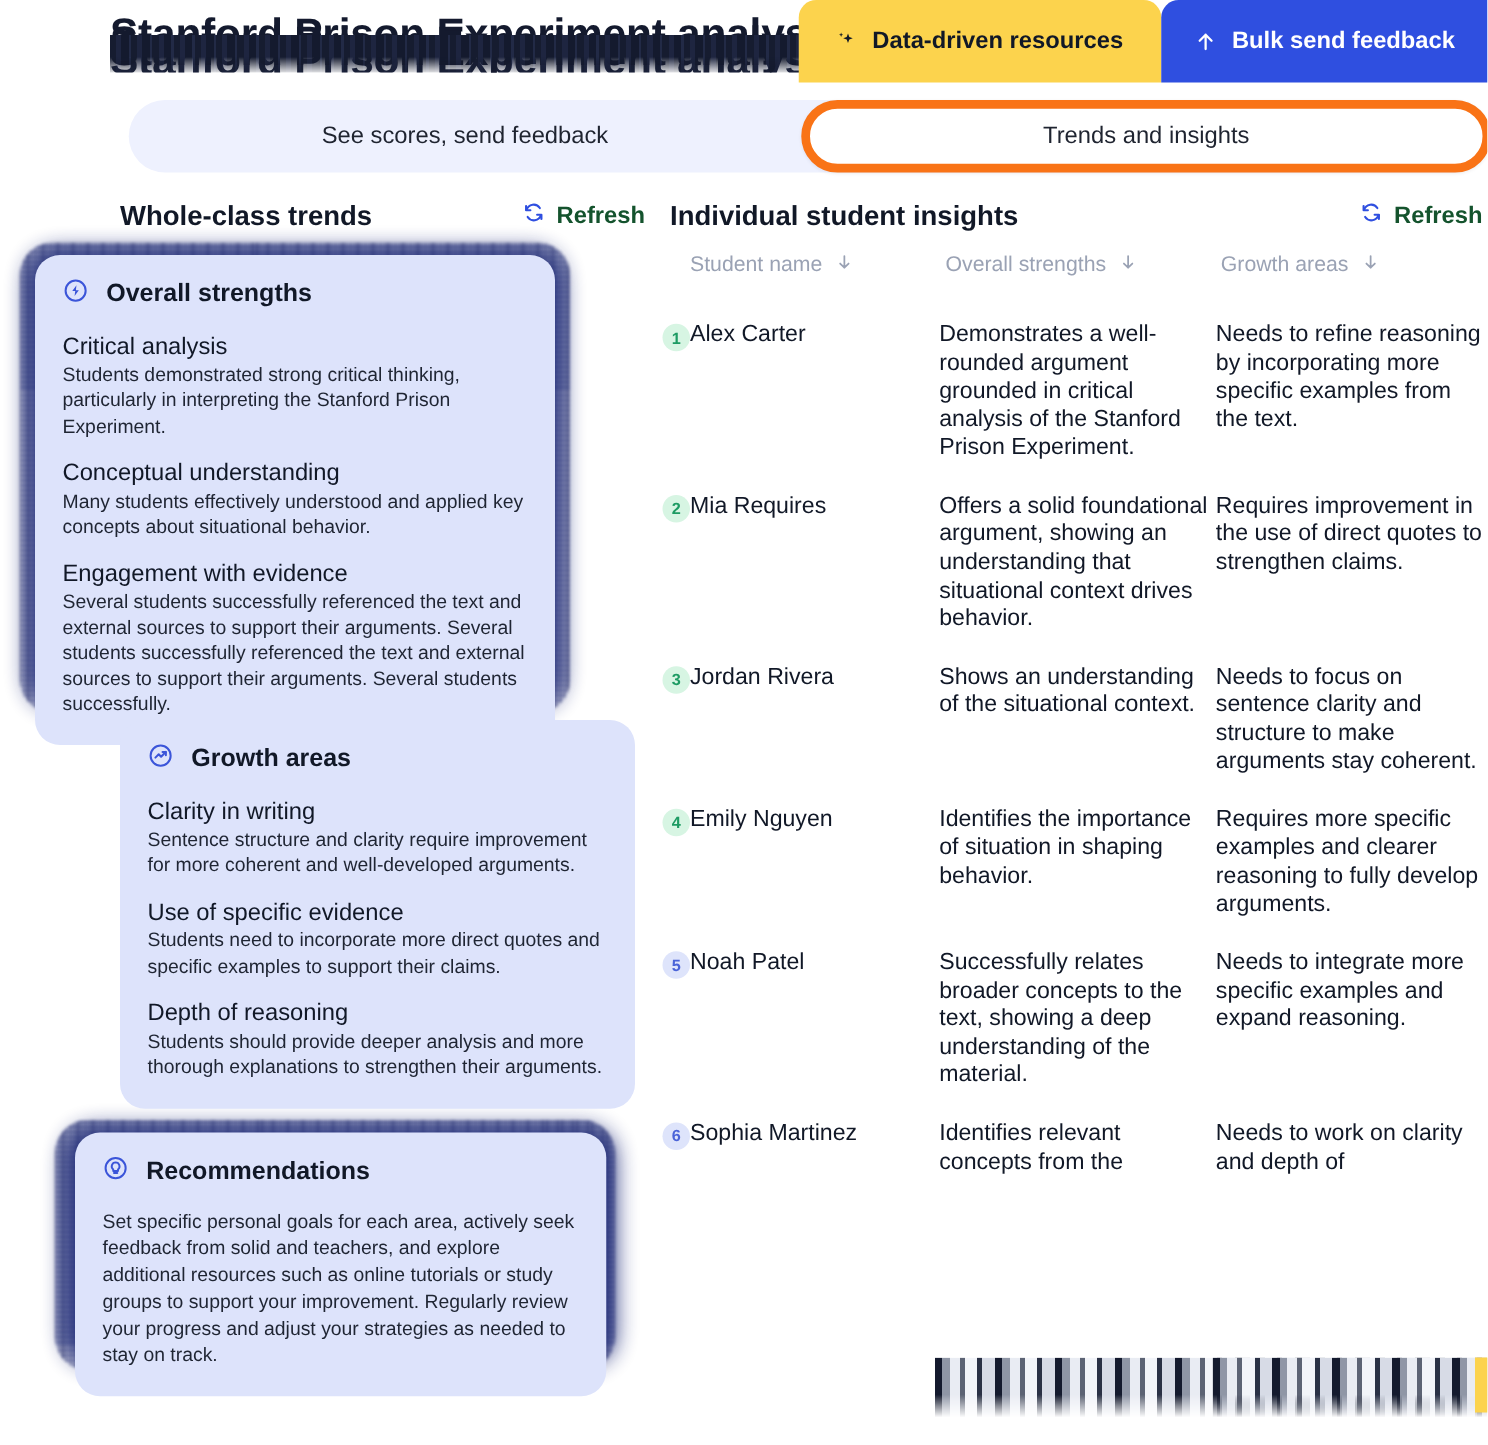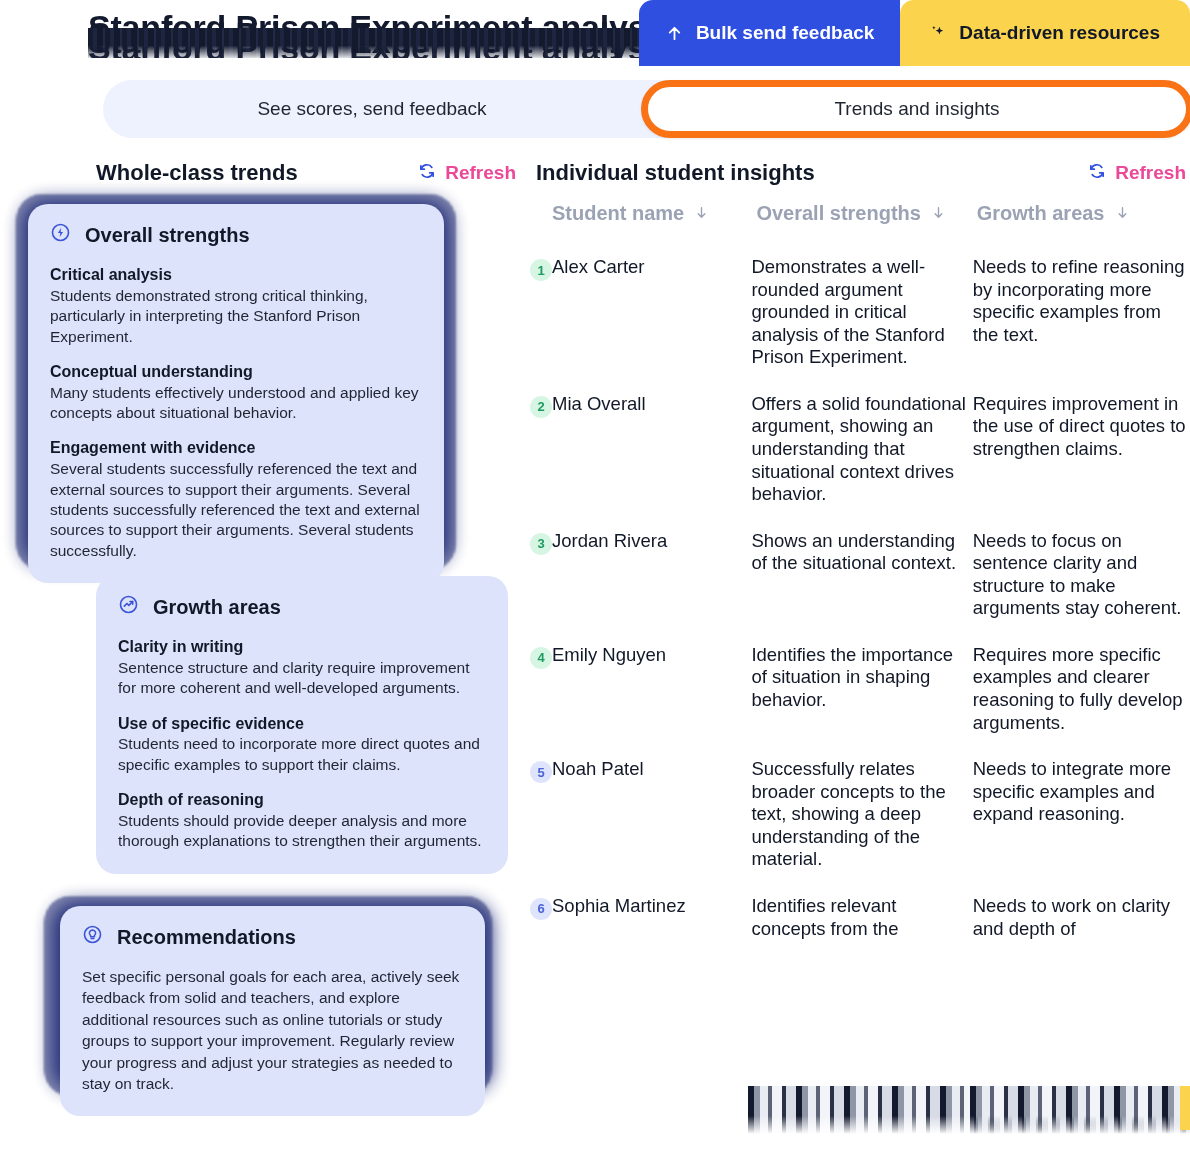--- a/index.html
+++ b/index.html
@@ -77,21 +77,21 @@
   .tab.active{
     background:#ffffff; border:7px solid #f97316;
     box-shadow:0 1px 3px rgba(20,26,46,.08);
   }
 
   
   .sec-head{ position:absolute; top:92px; height:34px; display:flex; align-items:center; }
   .sec-head .title{ font-size:22px; font-weight:700; color:#111827; }
   .refresh{
     display:flex; align-items:center; gap:9px;
-    color:#ec4899; font-size:19px; font-weight:700;
+    color:#14532d; font-size:19px; font-weight:700;
     background:none; border:none; cursor:pointer; font-family:inherit;
   }
   #head-left{ left:16px; width:420px; justify-content:space-between;gap:20px; }
   #head-right{ left:456px; width:650px; justify-content:space-between; }
 
   
   .cards{ position:absolute; left:0; top:0; width:520px; height:1156px; z-index:7; }
 
   .card{
     position:absolute;
@@ -100,21 +100,21 @@
     padding:18px 22px 22px 22px;
     color:#111827;
   }
   .card .chead{
     display:flex; align-items:center; gap:14px;
     font-size:20px; font-weight:700; color:#111827;
     margin-bottom:16px;
   }
   .card .grp{ margin-bottom:14px; }
   .card .grp:last-child{ margin-bottom:0; }
-  .card .gt{ font-size:16px; font-weight:700; color:#111827; line-height:1.35; }
+  .card .gt{ font-size:19px; font-weight:400; color:#111827; line-height:1.35; }
   .card .gb{ font-size:15.5px; color:#1F2533; line-height:1.32; }
   .card .plain{ font-size:15.5px; color:#1F2533; line-height:1.38; }
 
   #card-strengths{ left:28px; top:204px;  width:416px; }
   #card-growth   { left:96px; top:576px;  width:412px; }
   #card-recs     { left:60px; top:906px;  width:425px; }
 
   
   .glow{
     position:absolute; border-radius:24px; z-index:-1;
@@ -130,22 +130,22 @@
     filter: blur(1.2px);
     opacity:.9;
   }
 
   
   .table{
     position:absolute; left:444px; top:138px; width:666px; height:960px;
   }
   .thead{ display:flex; padding:0 0 0 28px; height:54px; align-items:flex-start; }
   .th{
-    font-size:20px; color:#9AA2B4; display:flex; align-items:center; gap:10px;
-    font-weight:700;
+    font-size:17px; color:#9AA2B4; display:flex; align-items:center; gap:10px;
+    font-weight:400;
   }
   .col-name{ width:206px; }
   .col-str { width:222px; }
   .col-gro { width:215px; }
 
   .trow{ display:flex; padding-left:6px; margin-bottom:24px; }
   .num{
     width:22px; height:22px; border-radius:50%;
     display:flex; align-items:center; justify-content:center;
     font-size:13px; font-weight:600; margin-top:3px; flex:none;
@@ -177,36 +177,36 @@
 <body>
 
 <div id="root">
 
   <div class="glitch-title">
     <div class="txt">Stanford Prison Experiment analysis</div>
     <div class="smear-bar"></div>
   </div>
 
   <div class="top-actions">
-    <button class="pill blue">
-      <span class="ic">
-        <svg width="19" height="19" viewBox="0 0 20 20" fill="none">
-          <path d="M10 16V4M10 4l-5 5M10 4l5 5" stroke="#ffffff" stroke-width="1.9" stroke-linecap="round" stroke-linejoin="round"></path>
-        </svg>
-      </span>
-      <span>Bulk send feedback</span>
-    </button>
     <button class="pill yellow">
       <span class="ic">
         <svg width="19" height="19" viewBox="0 0 20 20" fill="none">
           <path d="M12 3l1.1 2.9L16 7l-2.9 1.1L12 11l-1.1-2.9L8 7l2.9-1.1L12 3z" fill="#111827"></path>
           <path d="M6.2 2.2l.5 1.3 1.3.5-1.3.5-.5 1.3-.5-1.3L4.4 4l1.3-.5.5-1.3z" fill="#111827"></path>
         </svg>
       </span>
       <span>Data-driven resources</span>
+    </button>
+    <button class="pill blue">
+      <span class="ic">
+        <svg width="19" height="19" viewBox="0 0 20 20" fill="none">
+          <path d="M10 16V4M10 4l-5 5M10 4l5 5" stroke="#ffffff" stroke-width="1.9" stroke-linecap="round" stroke-linejoin="round"></path>
+        </svg>
+      </span>
+      <span>Bulk send feedback</span>
     </button>
   </div>
 
   <div class="panel">
 
     <div class="tabs">
       <button class="tab">
         <span>See scores, send feedback</span>
       </button>
       <button class="tab active">
@@ -273,21 +273,21 @@
       </div>
       <div id="tbody">
           <div class="trow">
             <div class="num green">1</div>
             <div class="cell name c1">Alex Carter</div>
             <div class="cell c2">Demonstrates a well-rounded argument grounded in critical analysis of the Stanford Prison Experiment.</div>
             <div class="cell c3">Needs to refine reasoning by incorporating more specific examples from the text.</div>
           </div>
           <div class="trow">
             <div class="num green">2</div>
-            <div class="cell name c1">Mia Overall</div>
+            <div class="cell name c1">Mia Requires</div>
             <div class="cell c2">Offers a solid foundational argument, showing an understanding that situational context drives behavior.</div>
             <div class="cell c3">Requires improvement in the use of direct quotes to strengthen claims.</div>
           </div>
           <div class="trow">
             <div class="num green">3</div>
             <div class="cell name c1">Jordan Rivera</div>
             <div class="cell c2">Shows an understanding of the situational context.</div>
             <div class="cell c3">Needs to focus on sentence clarity and structure to make arguments stay coherent.</div>
           </div>
           <div class="trow">

